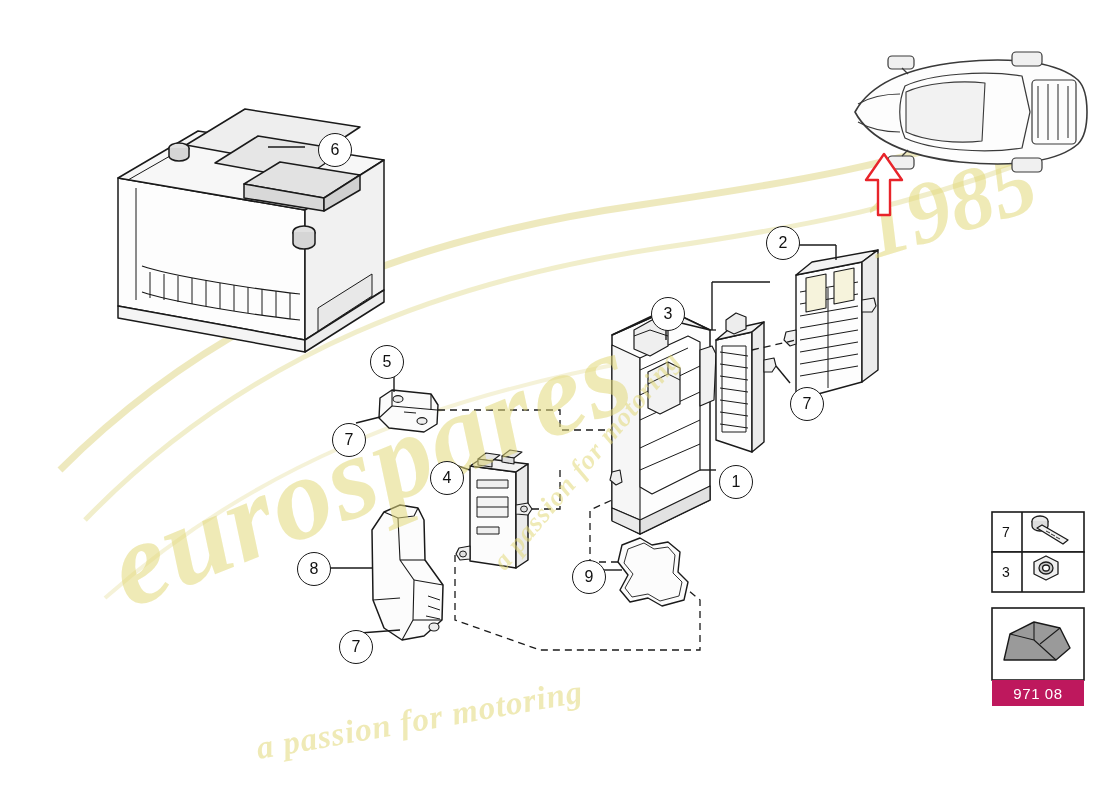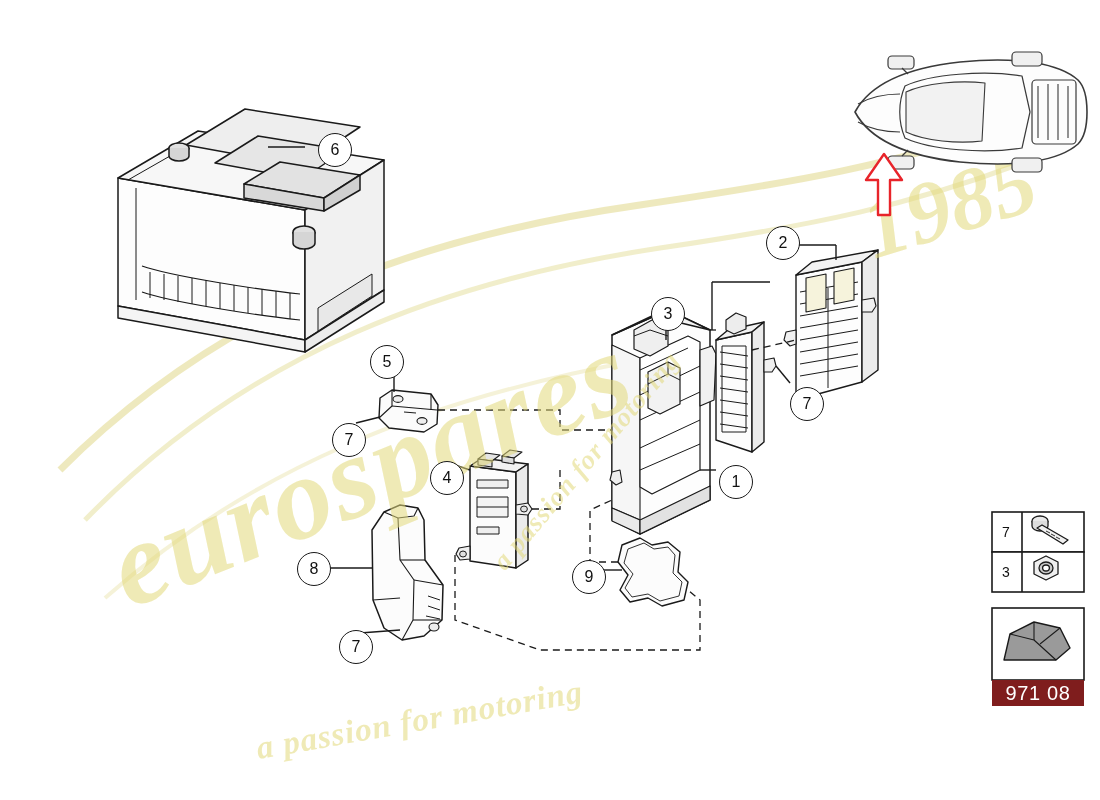--- a/index.html
+++ b/index.html
@@ -42,23 +42,23 @@
     z-index: 40;
   }
   .callout.sz-lg { width: 34px; height: 34px; font-size: 16px; }
   .legend-cell-num {
     position: absolute;
     font-size: 14px;
     color: #111111;
   }
   .tag-label {
     position: absolute;
-    background: #7f1d1d;
+    background: #be185d;
     color: #ffffff;
-    font-size: 20px;
+    font-size: 15px;
     letter-spacing: 0.6px;
     display: flex;
     align-items: center;
     justify-content: center;
     box-sizing: border-box;
     z-index: 41;
   }
   .wm {
     position: absolute;
     color: rgba(226, 217, 122, 0.55);

